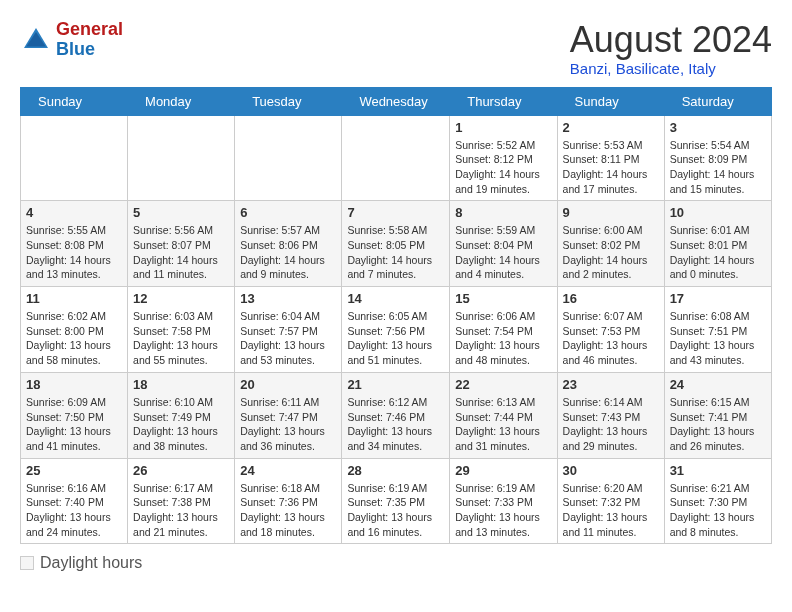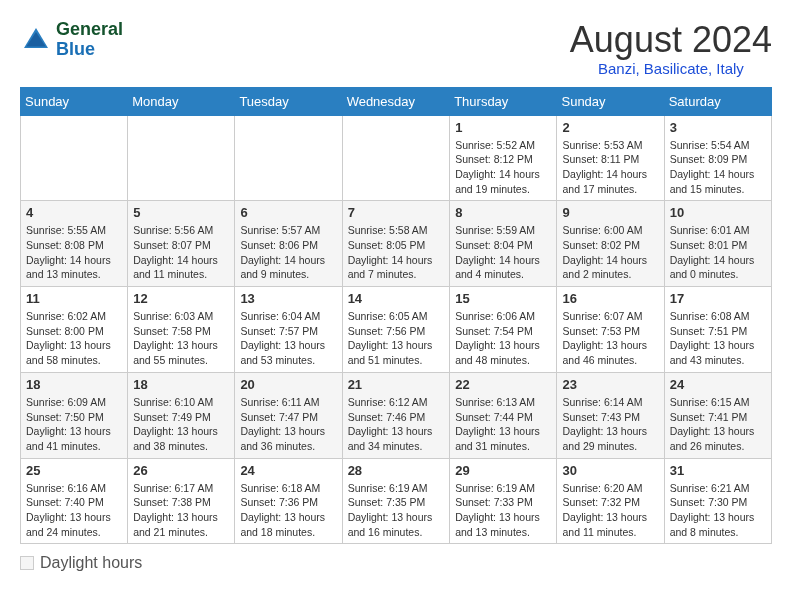--- a/index.html
+++ b/index.html
@@ -19,48 +19,48 @@
     .logo {
       display: flex;
       align-items: center;
       gap: 4px;
     }
     .logo-text {
       font-size: 18px;
       font-weight: bold;
       line-height: 1.1;
     }
-    .logo-text span.general { color: #14532d; }
+    .logo-text span.general { color: #b91c1c; }
     .logo-text span.blue { color: #1a6fb5; }
     .logo-icon {
       width: 32px;
       height: 32px;
     }
     .title-block {
-      text-align: center;
+      text-align: left;
     }
     .month-year {
       font-size: 36px;
       font-weight: 300;
       color: #333;
       line-height: 1.1;
     }
     .location {
       font-size: 15px;
       color: #1d4ed8;
     }
     .calendar {
       width: 100%;
       border-collapse: collapse;
       font-size: 11px;
     }
     .calendar th {
       background-color: #2a7fc1;
       color: #fff;
-      padding: 6px 4px;
+      padding: 6px 17px;
       text-align: left;
       font-size: 13px;
       font-weight: normal;
       border: 1px solid #2a7fc1;
     }
     .calendar td {
       border: 1px solid #ccc;
       vertical-align: top;
       padding: 4px 5px;
       width: 108px;

